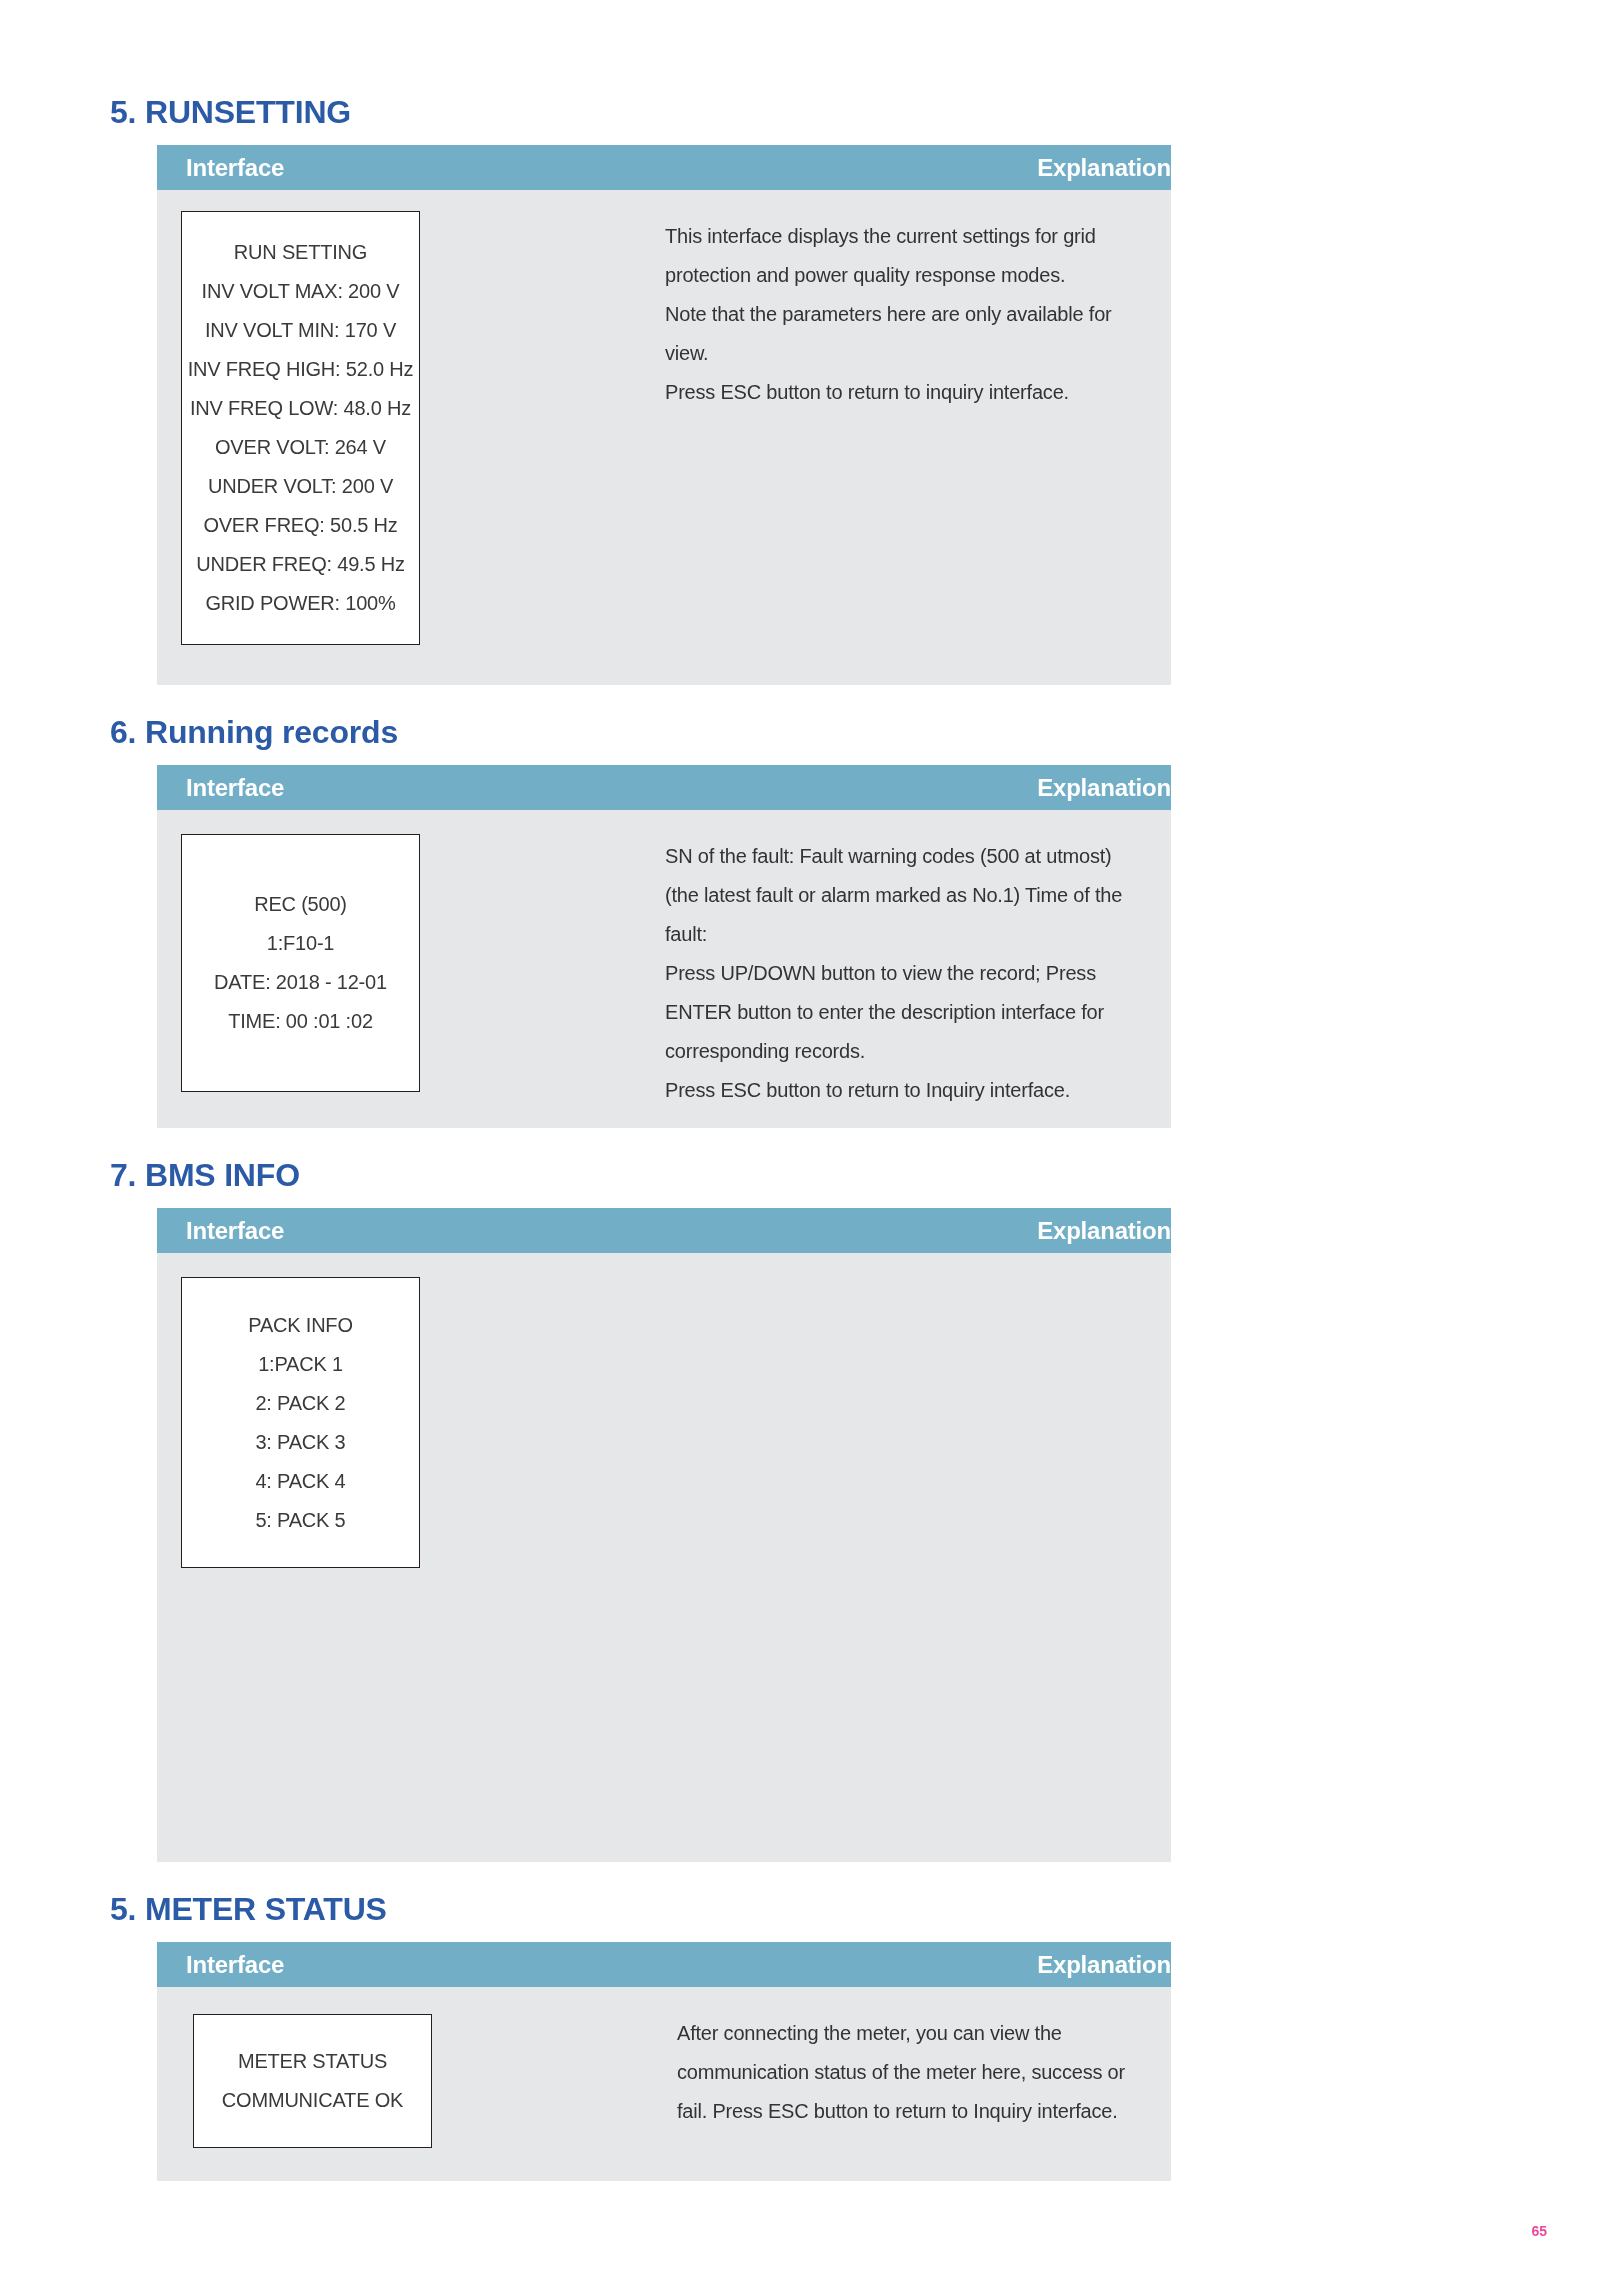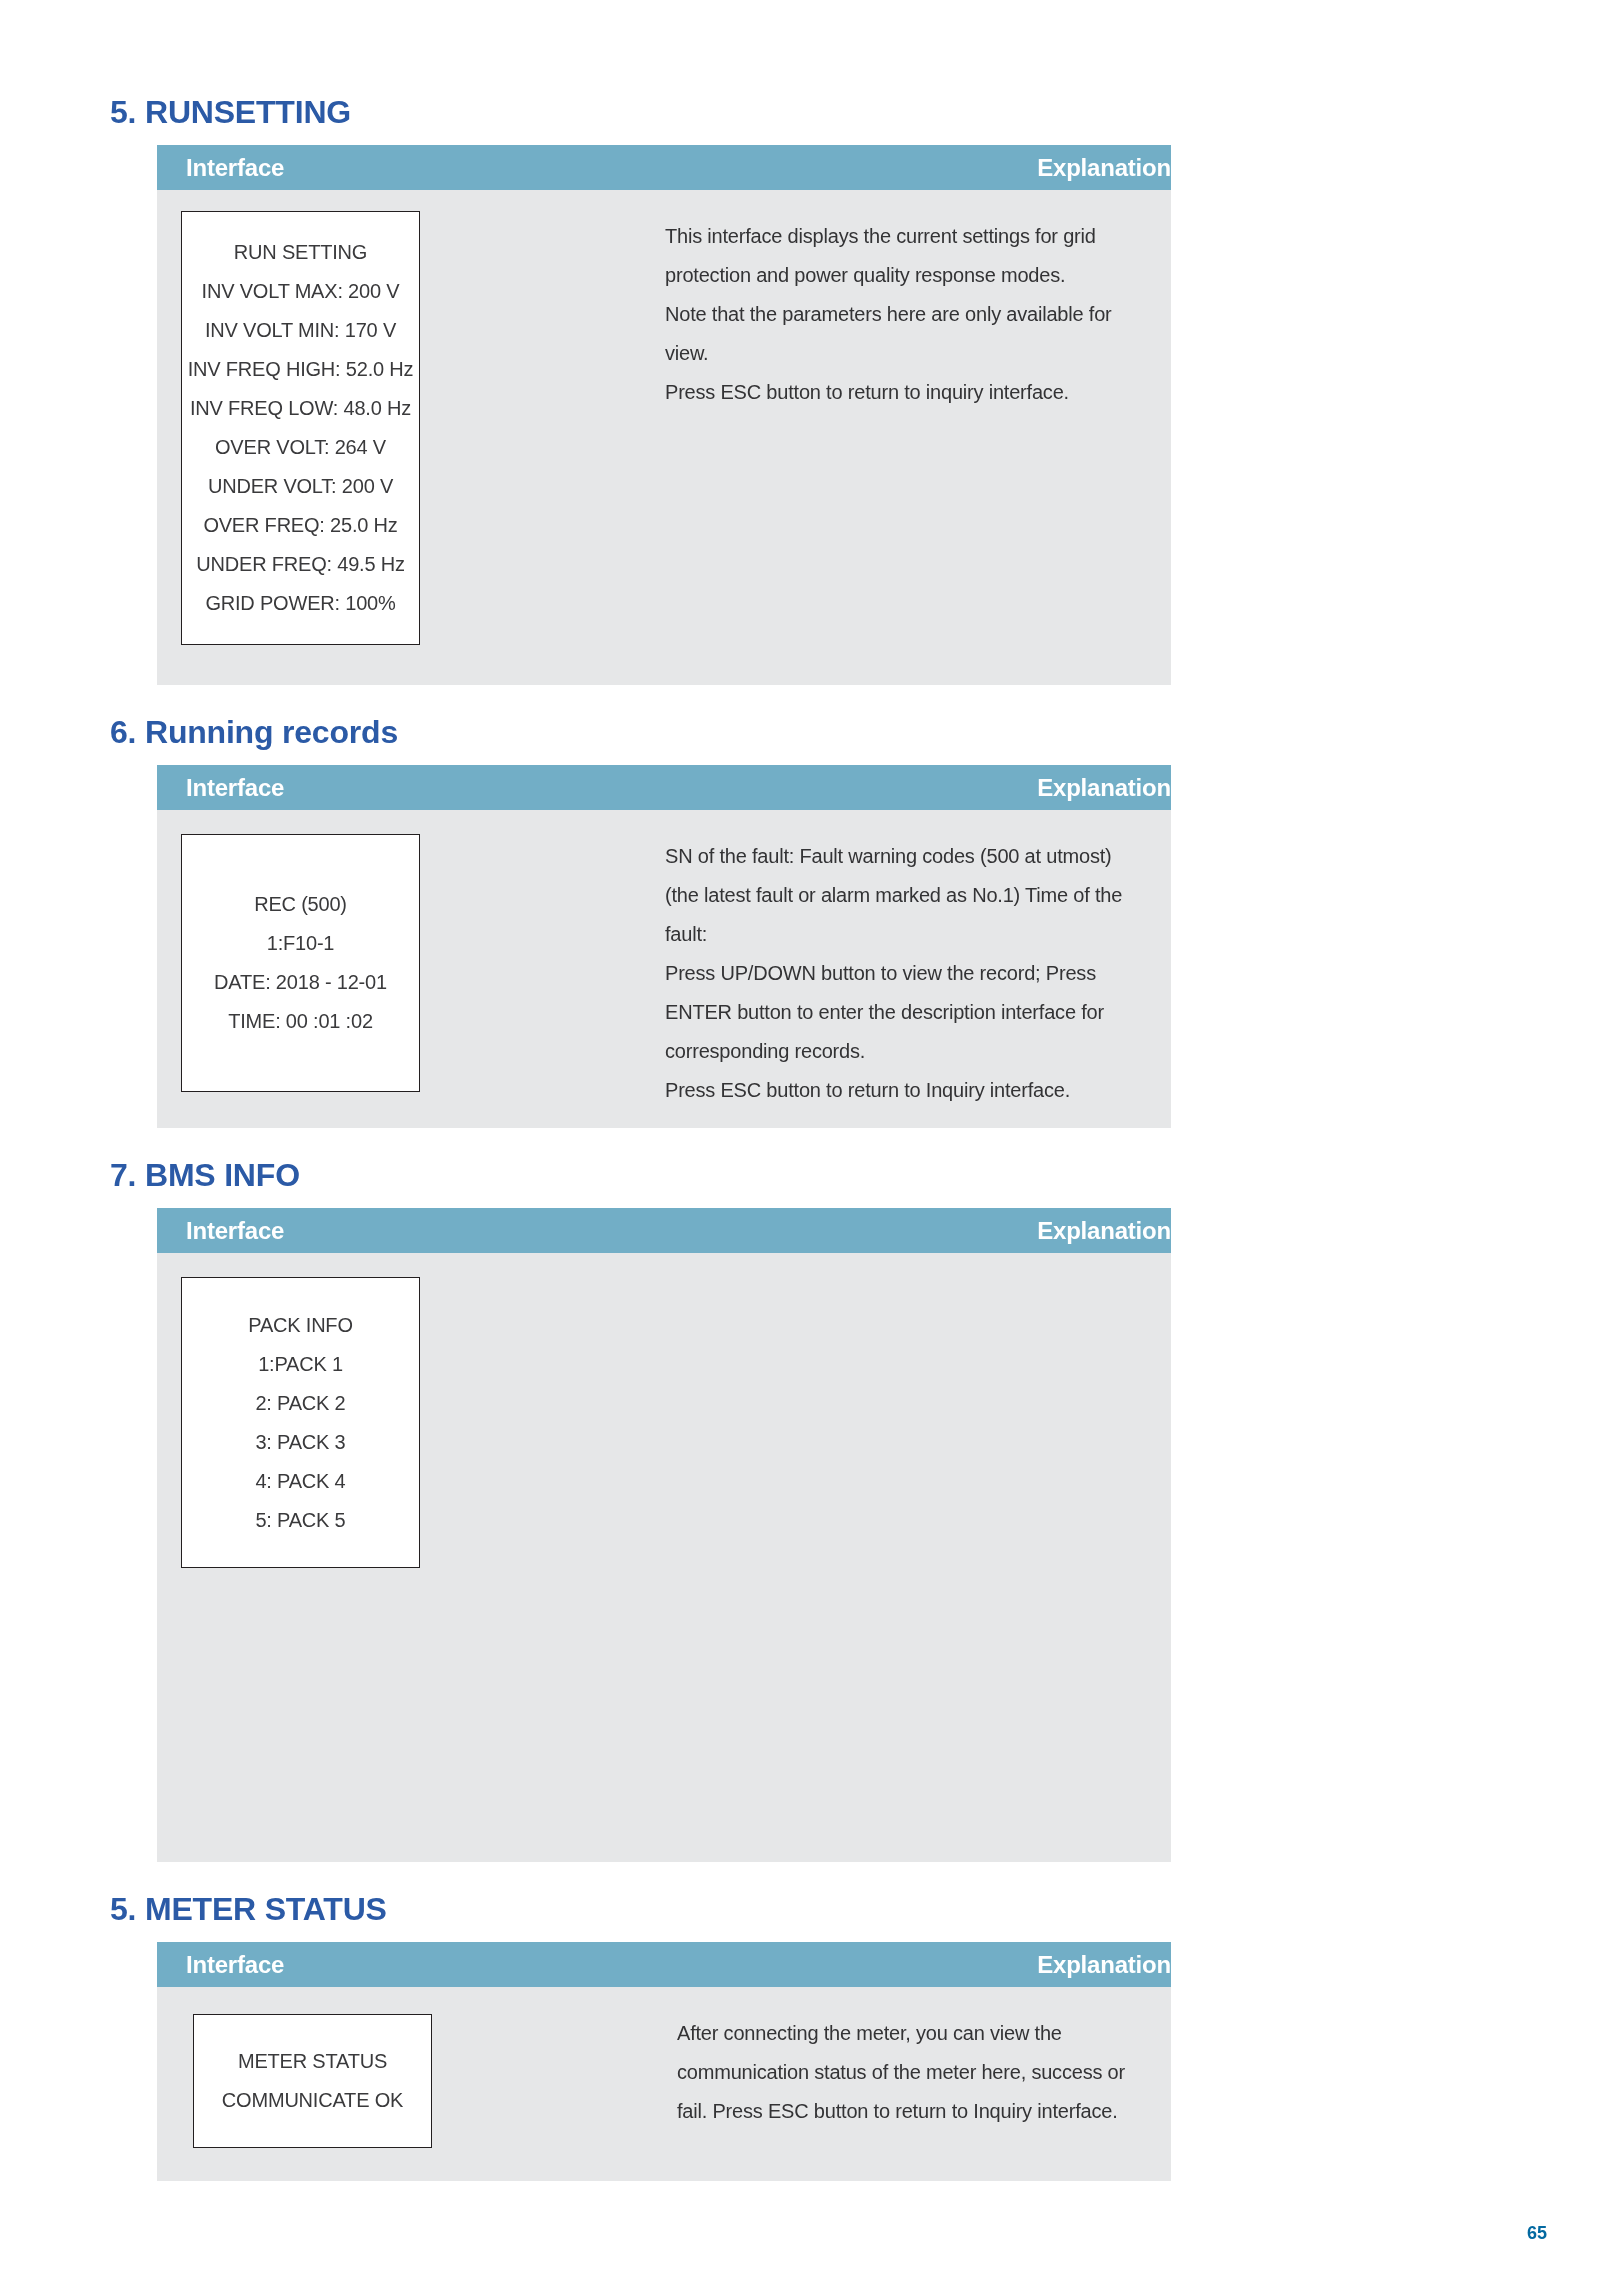--- a/index.html
+++ b/index.html
@@ -79,23 +79,23 @@
   .body-s8 .col-interface { padding-top: 27px; margin-left: 12px; }
   .screen-s5  { height: 434px; }
   .screen-s6  { height: 258px; }
   .screen-s7a { height: 291px; }
   .screen-s7b { height: 248px; margin-top: 20.6px; }
   .screen-s8  { height: 134px; }
   .page-number {
     position: absolute;
     top: 2223px;
     right: 74px;
-    font-size: 18px;
+    font-size: 14px;
     font-weight: bold;
-    color: #0369a1;
+    color: #ec4899;
   }
 </style>
 </head>
 <body>
 
 <div class="content">
 
   <section class="doc-section">
     <h2 class="section-title">5. RUNSETTING</h2>
     <div class="doc-table">
@@ -105,21 +105,21 @@
       </div>
       <div class="tbl-body body-s5">
         <div class="col-interface">
           <div class="lcd-screen screen-s5">RUN SETTING
 INV VOLT MAX: 200 V
 INV VOLT MIN: 170 V
 INV FREQ HIGH: 52.0 Hz
 INV FREQ LOW: 48.0 Hz
 OVER VOLT: 264 V
 UNDER VOLT: 200 V
-OVER FREQ: 25.0 Hz
+OVER FREQ: 50.5 Hz
 UNDER FREQ: 49.5 Hz
 GRID POWER: 100%</div>
         </div>
         <div class="col-explanation">This interface displays the current settings for grid
 protection and power quality response modes.
 Note that the parameters here are only available for
 view.
 Press ESC button to return to inquiry interface.</div>
       </div>
     </div>

